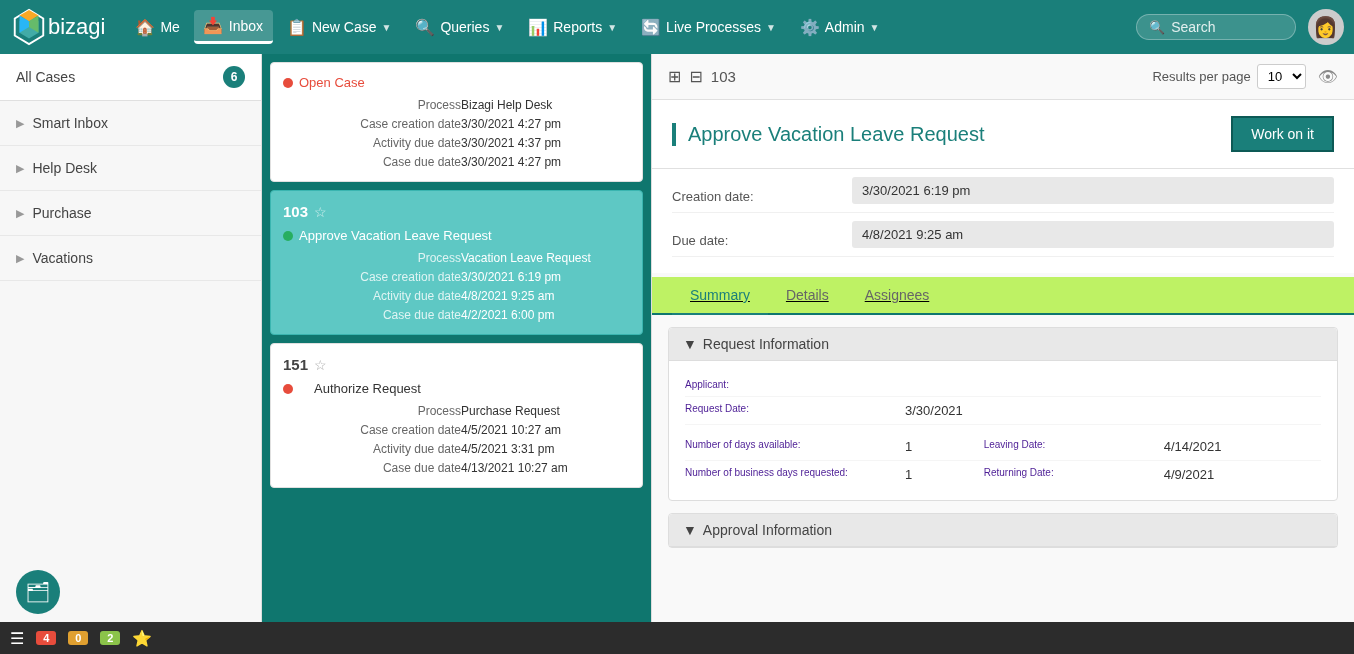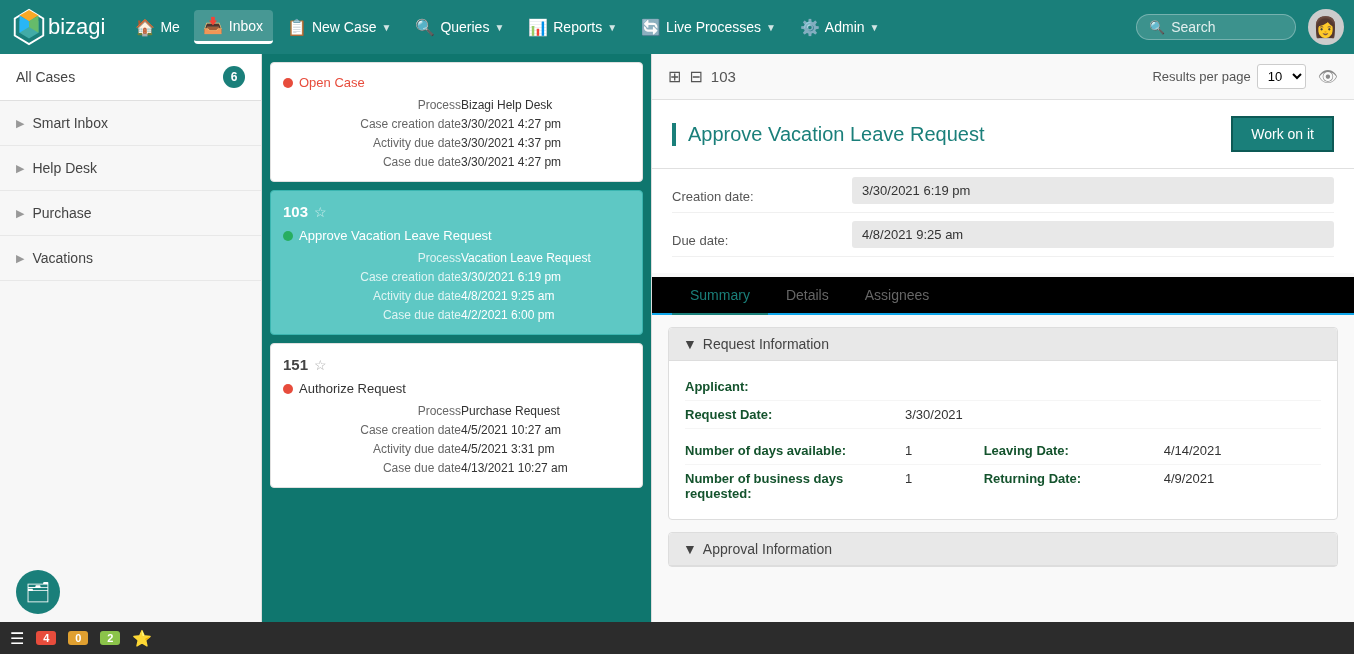--- a/index.html
+++ b/index.html
@@ -177,22 +177,22 @@
       padding: 0 20px 16px;
     }
     .date-row {
       display: flex; align-items: flex-end; padding: 8px 0; border-bottom: 1px solid #f0f0f0;
     }
     .date-label { width: 180px; color: #555; font-size: 13px; }
     .date-value { flex: 1; background: #e8e8e8; padding: 6px 10px; border-radius: 3px; color: #333; font-size: 13px; }
 
     
     .tabs-bar {
-      display: flex; background: #000000; border-bottom: 2px solid #0ea5e9;
-      padding: 0 20px; margin-top: 4px;
+      display: flex; background: #bef264; border-bottom: 2px solid #0f766e;
+      padding: 0 20px; margin-top: 4px; text-decoration: underline;
     }
     .tab {
       padding: 10px 18px; cursor: pointer; color: #666; font-size: 14px;
       border-bottom: 2px solid transparent; margin-bottom: -2px;
     }
     .tab.active { color: #1a7f7a; border-bottom: 2px solid #1a7f7a; font-weight: 500; }
 
     
     .section-panel {
       background: white;
@@ -206,21 +206,21 @@
       font-size: 14px; color: #444; font-weight: 500;
       border-bottom: 1px solid #ddd; border-radius: 4px 4px 0 0;
       cursor: pointer;
     }
     .section-body { padding: 12px 16px; }
 
     .field-row {
       display: flex; align-items: flex-start; padding: 6px 0; border-bottom: 1px solid #f5f5f5;
     }
     .field-row:last-child { border-bottom: none; }
-    .fl { width: 220px; color: #14532d; font-size: 13px; font-weight: 700; }
+    .fl { width: 220px; color: #4c1d95; font-size: 10px; font-weight: 400; }
     .fv { flex: 1; color: #333; font-size: 13px; }
 
     
     .status-bar {
       height: 32px;
       background: #2c2c2c;
       display: flex; align-items: center;
       padding: 0 10px; gap: 12px;
       position: fixed; bottom: 0; left: 0; right: 0;
     }
@@ -387,21 +387,21 @@
         <span class="field-label selected">Case due date</span>
         <span class="field-value selected">4/2/2021 6:00 pm</span>
       </div>
     </div>
 
     <div class="case-card">
       <div class="case-card-header">
         <span class="case-number">151</span>
         <span class="star-icon">☆</span>
       </div>
-      <div style="display:flex;align-items:center;gap:6px;margin-bottom:8px;">
+      <div style="display:flex;align-items:center;gap:21px;margin-bottom:8px;">
         <span class="status-dot red"></span>
         <span class="case-title">Authorize Request</span>
       </div>
       <div class="case-field">
         <span class="field-label">Process</span>
         <span class="field-value">Purchase Request</span>
       </div>
       <div class="case-field">
         <span class="field-label">Case creation date</span>
         <span class="field-value">4/5/2021 10:27 am</span>

